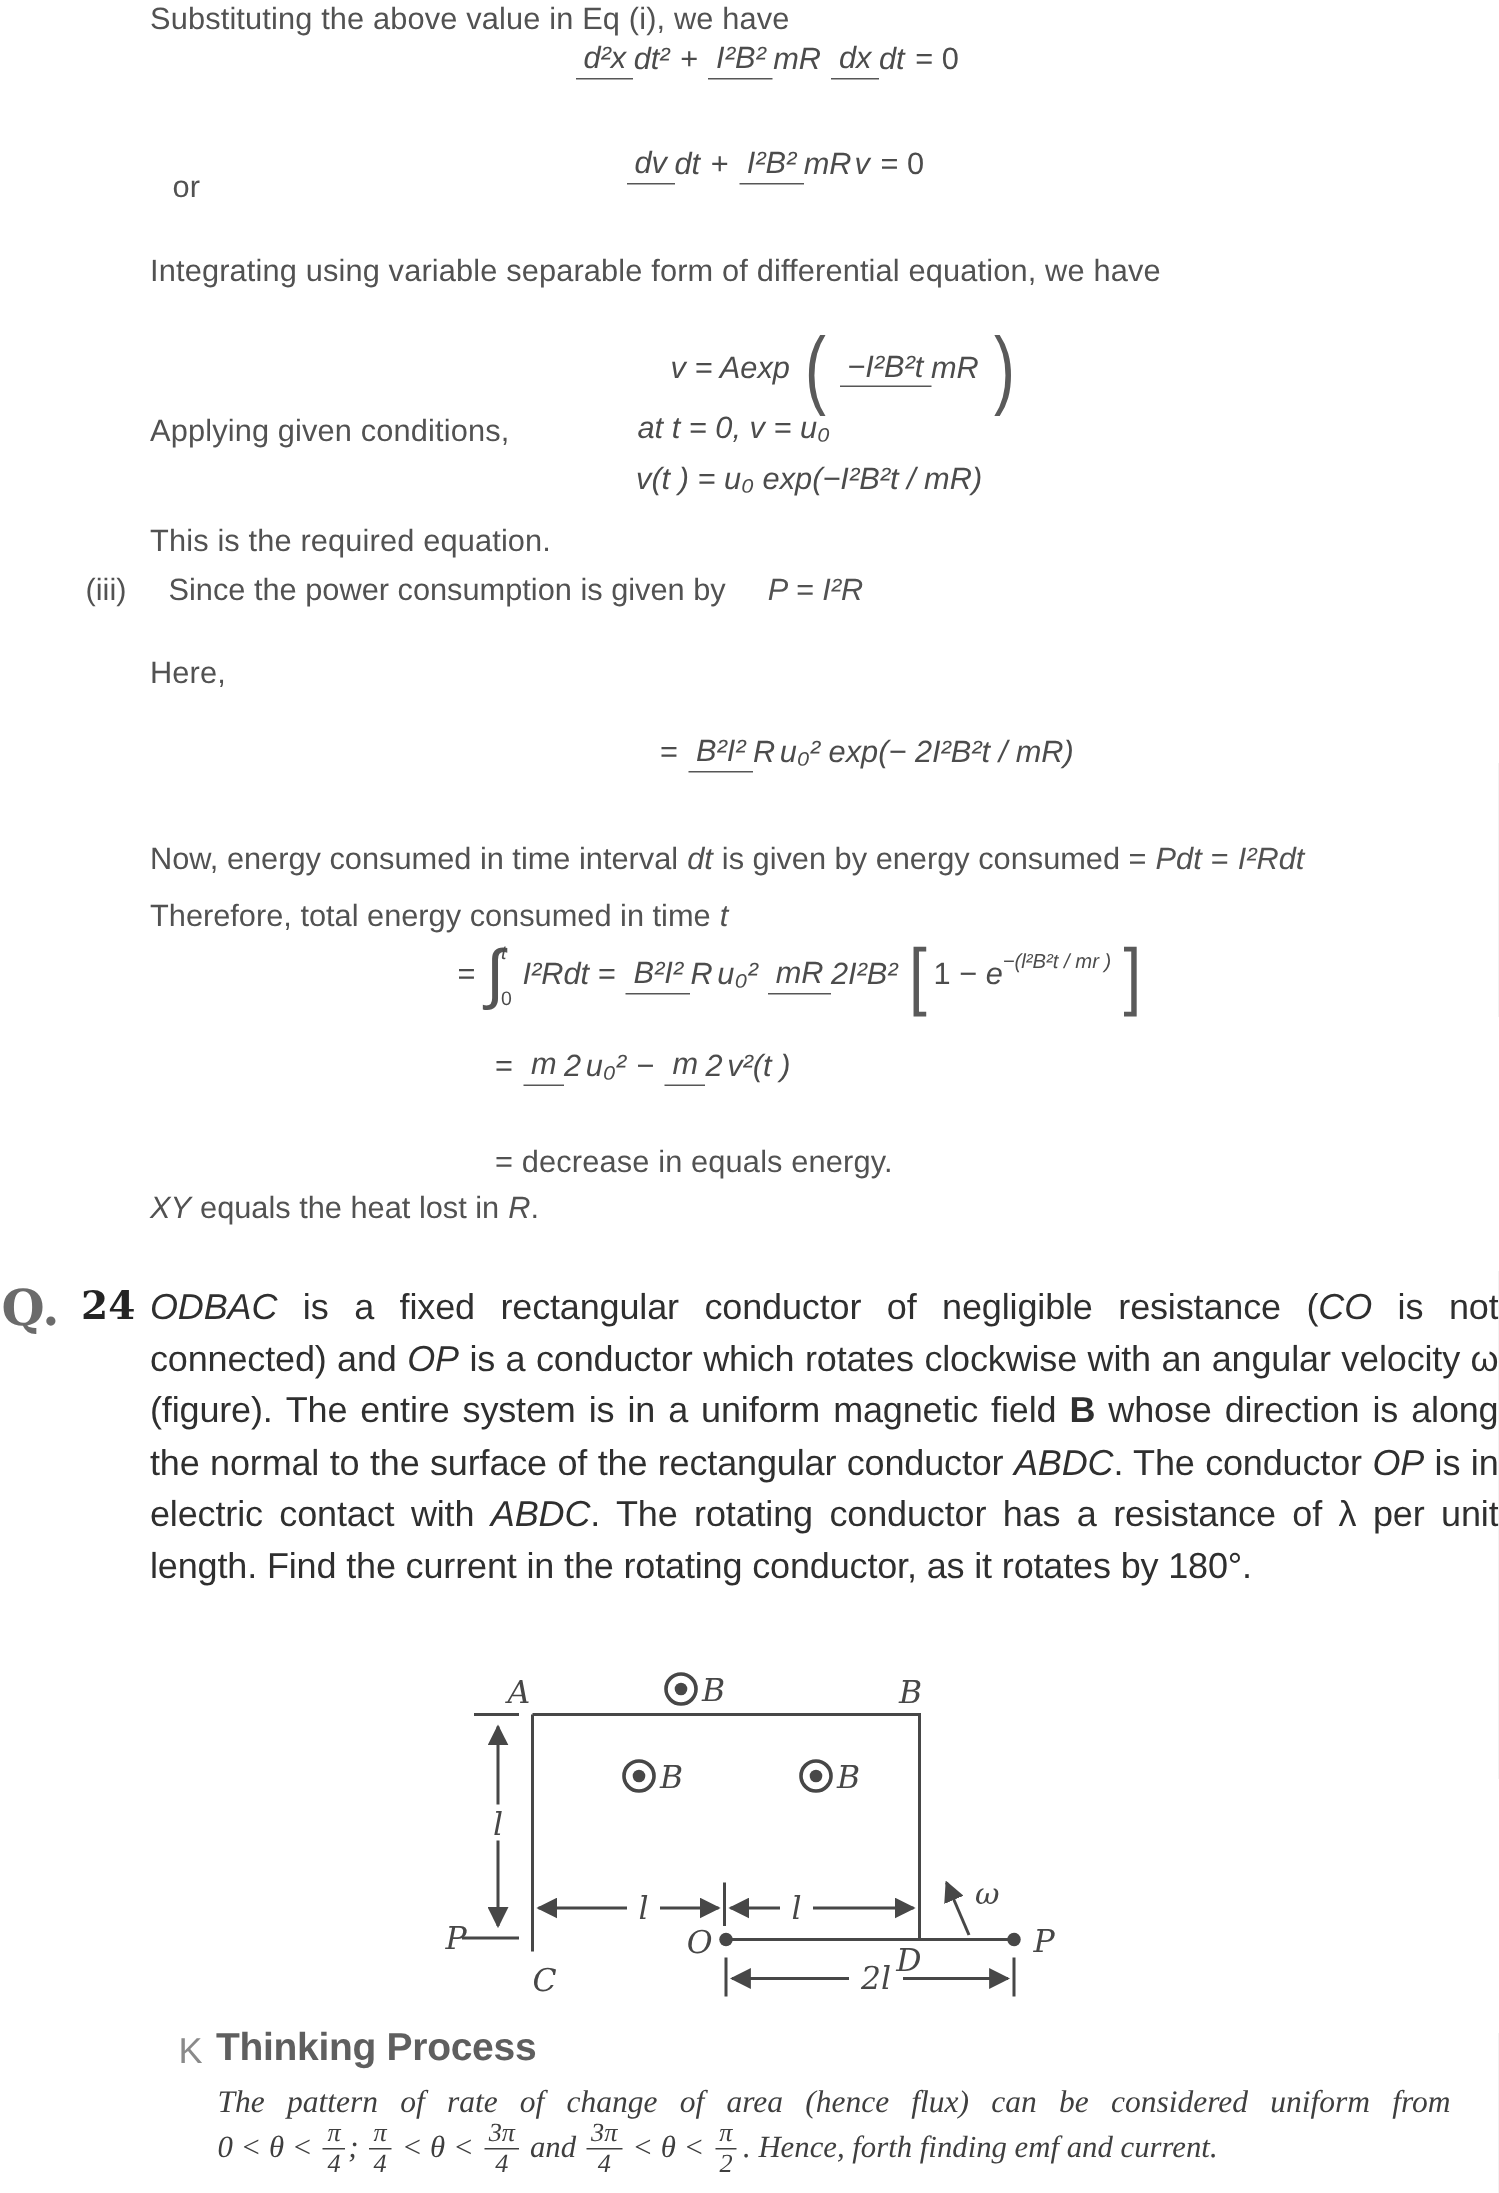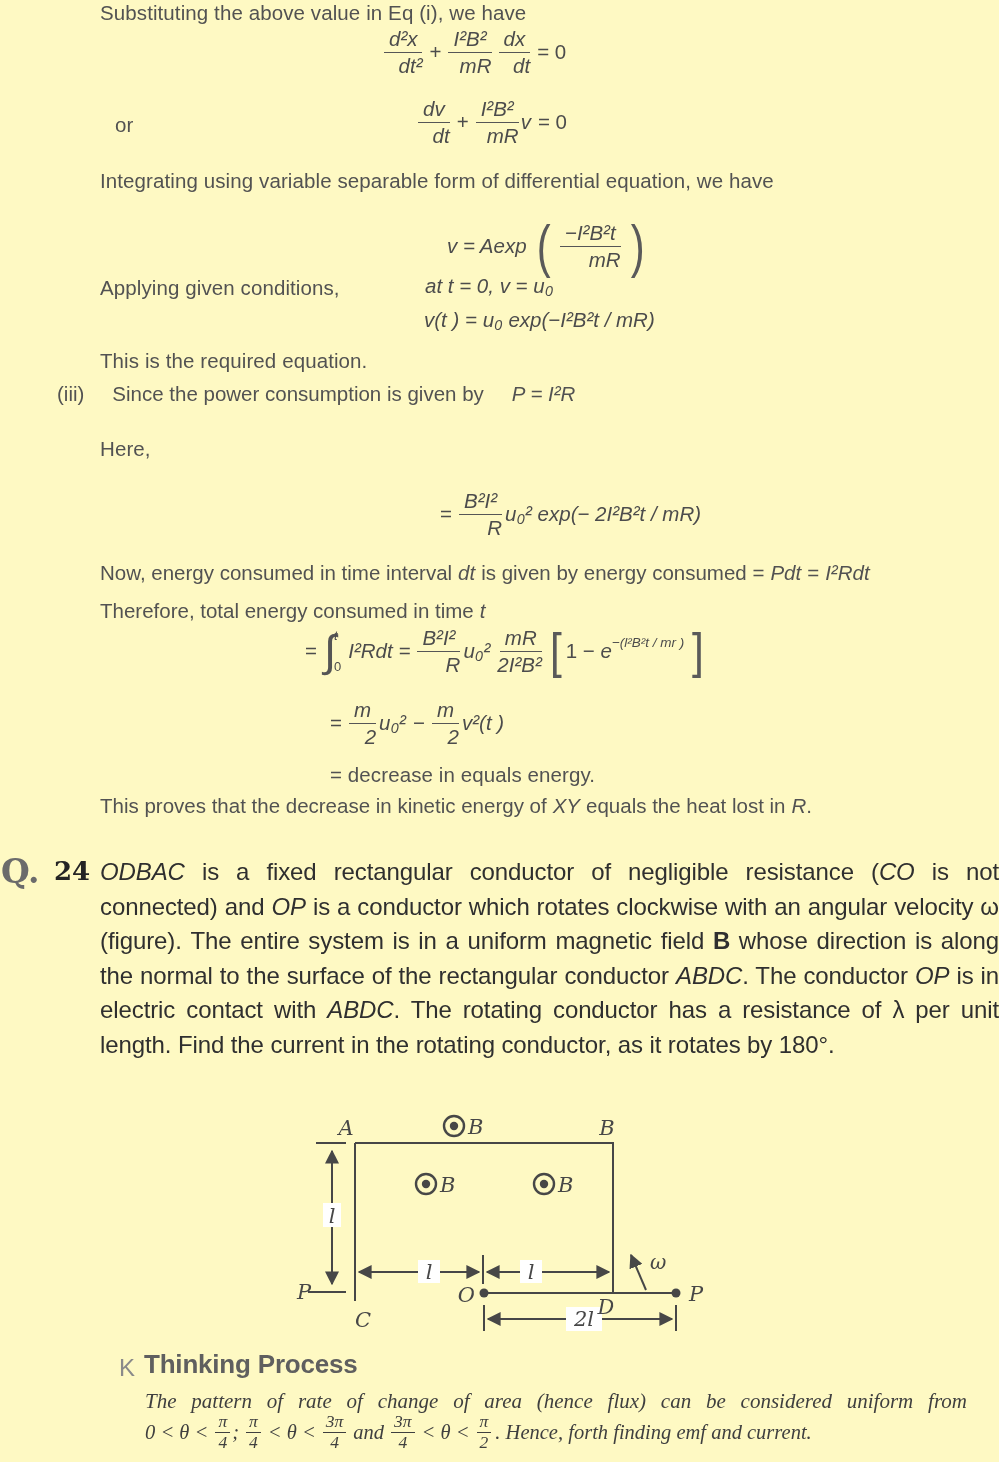--- a/index.html
+++ b/index.html
@@ -1,29 +1,29 @@
 <!DOCTYPE html>
 <html><head>
 <meta charset="utf-8">
 <style>
   html,body { margin:0; padding:0; background:#e9e9e9; }
   .page {
     position:relative; width:999px; height:1462px; margin:0 auto;
-    background:#fef9c3; overflow:hidden;
+    background:#ffffff; overflow:hidden;
     font-family:"Liberation Sans", sans-serif; color:#4c4c4c;
   }
   .sline { position:absolute; font-size:20.5px; color:#525252; white-space:nowrap; letter-spacing:.1px; }
   .row   { position:absolute; display:flex; gap:6px; align-items:baseline; font-size:20.5px; color:#525252; white-space:nowrap; }
   .math  { font-style:italic; }
   .eq {
     position:absolute; display:flex; align-items:center; gap:7px;
     font-size:20.5px; font-style:italic; color:#4c4c4c; white-space:nowrap;
   }
   .eq .up { font-style:normal; }
-  .frac { display:inline-flex; flex-direction:column; align-items:flex-end; line-height:1.15;font-style:italic; }
+  .frac { display:inline-flex; flex-direction:row; align-items:flex-start; line-height:1.15;font-style:italic; }
   .frac .num { padding:0 5px 1px; border-bottom:1.6px solid #565656; }
   .frac .den { padding-top:1px; }
   .bp { font-style:normal; font-size:58px; line-height:.85; transform:scaleX(.72); color:#5a5a5a; }
   .bk { font-style:normal; font-size:50px; line-height:.9; transform:scaleX(.85); color:#5a5a5a; }
   .intg { display:inline-flex; align-items:center; }
   .int-sign { font-style:normal; font-size:44px; line-height:1; color:#555; }
   .int-lims { display:inline-flex; flex-direction:column; justify-content:space-between; height:46px; font-size:13px; margin-left:-2px; padding:1px 0; }
   .exp { font-size:13.5px; position:relative; top:-11px; }
   
   .qmark { position:absolute; left:1px; top:852px; font-family:"DejaVu Serif",serif; font-weight:bold; font-size:33px; color:#6b6b6b; }
@@ -177,21 +177,20 @@
     <span class="frac">
         <span class="num">m</span>
         <span class="den">2</span>
       </span>
     <span style="margin-left:-4px;">v²(t )</span>
   </div>
 
   <div class="sline" style="left:330px; top:763px;">= decrease in equals energy.</div>
 
   <div class="row" style="left:100px; top:794px;">
-    <span>This proves that the decrease in kinetic energy of</span>
     <span class="math">XY</span>
     <span>equals the heat lost in</span>
     <span class="math" style="margin-right:-6px;">R</span>
     <span>.</span>
   </div>
 
   <div class="qmark">Q.</div>
   <div class="qnum">24</div>
   <div class="qpara"><span class="it">ODBAC</span><span> is a fixed rectangular conductor of negligible resistance (</span><span class="it">CO</span><span> is not connected) and </span><span class="it">OP</span><span> is a conductor which rotates clockwise with an angular velocity ω (figure). The entire system is in a uniform magnetic field </span><span class="bd">B</span><span> whose direction is along the normal to the surface of the rectangular conductor </span><span class="it">ABDC</span><span>. The conductor </span><span class="it">OP</span><span> is in electric contact with </span><span class="it">ABDC</span><span>. The rotating conductor has a resistance of λ per unit length. Find the current in the rotating conductor, as it rotates by 180°.</span></div>
 

